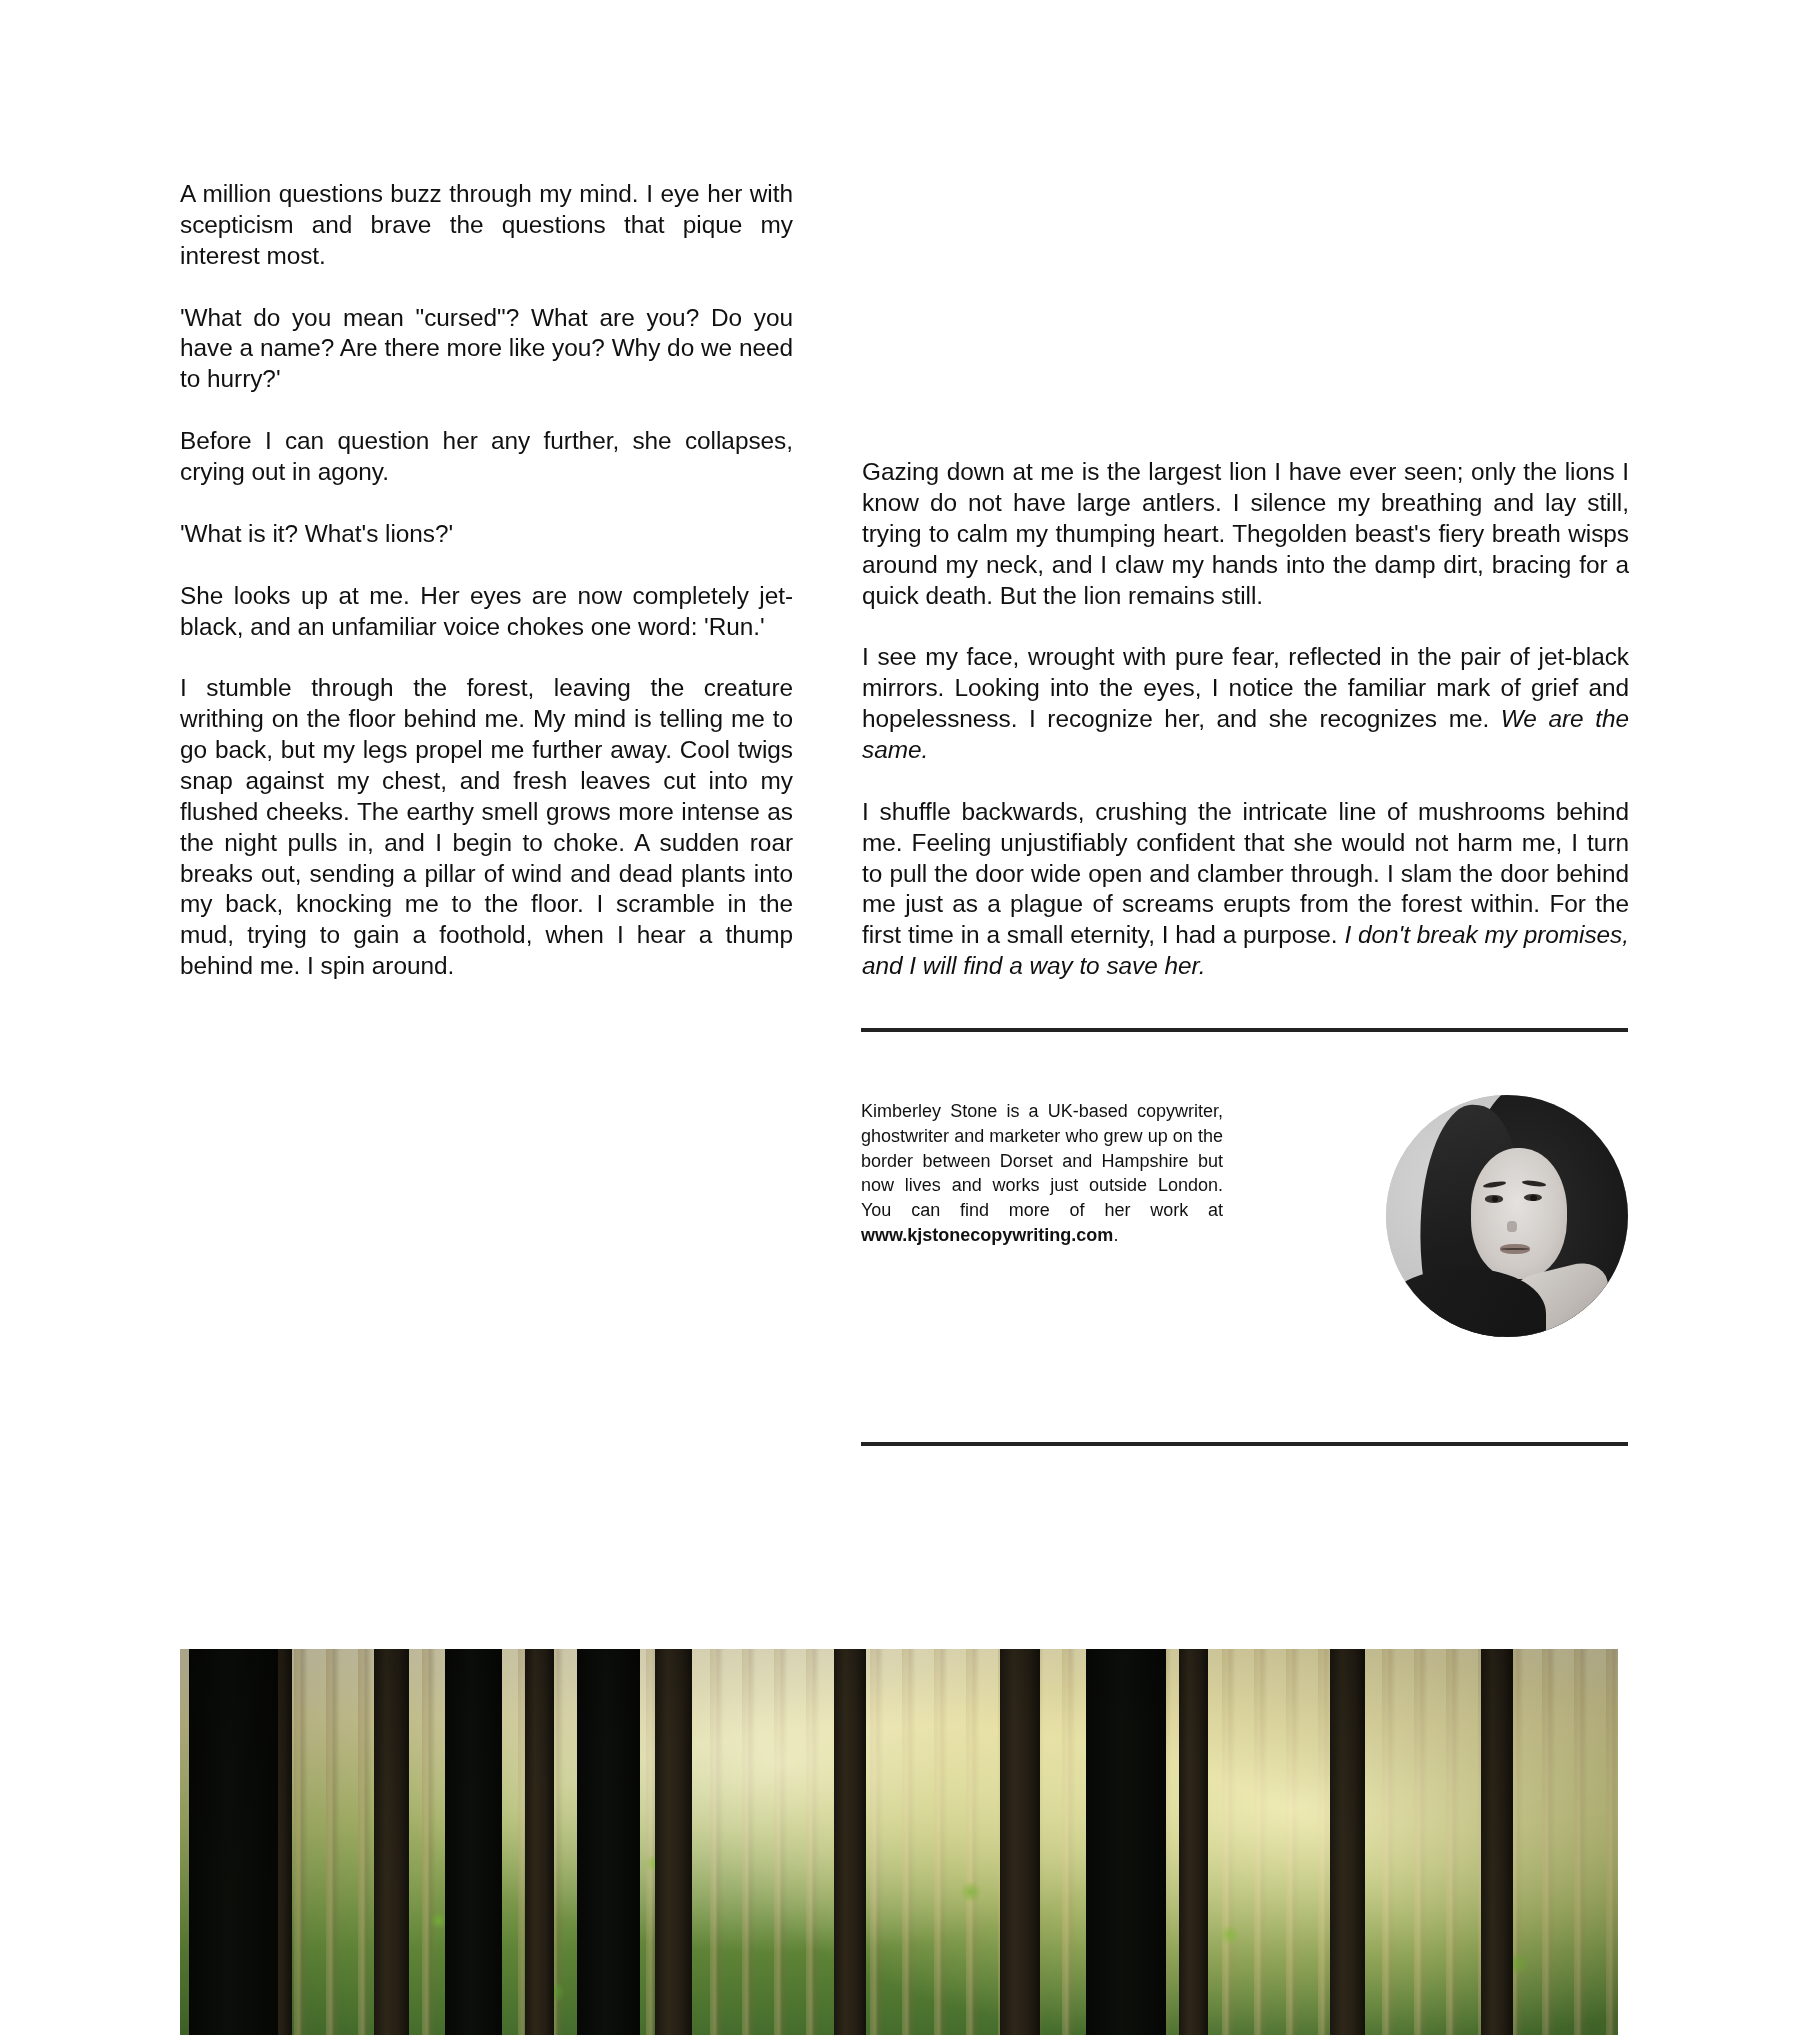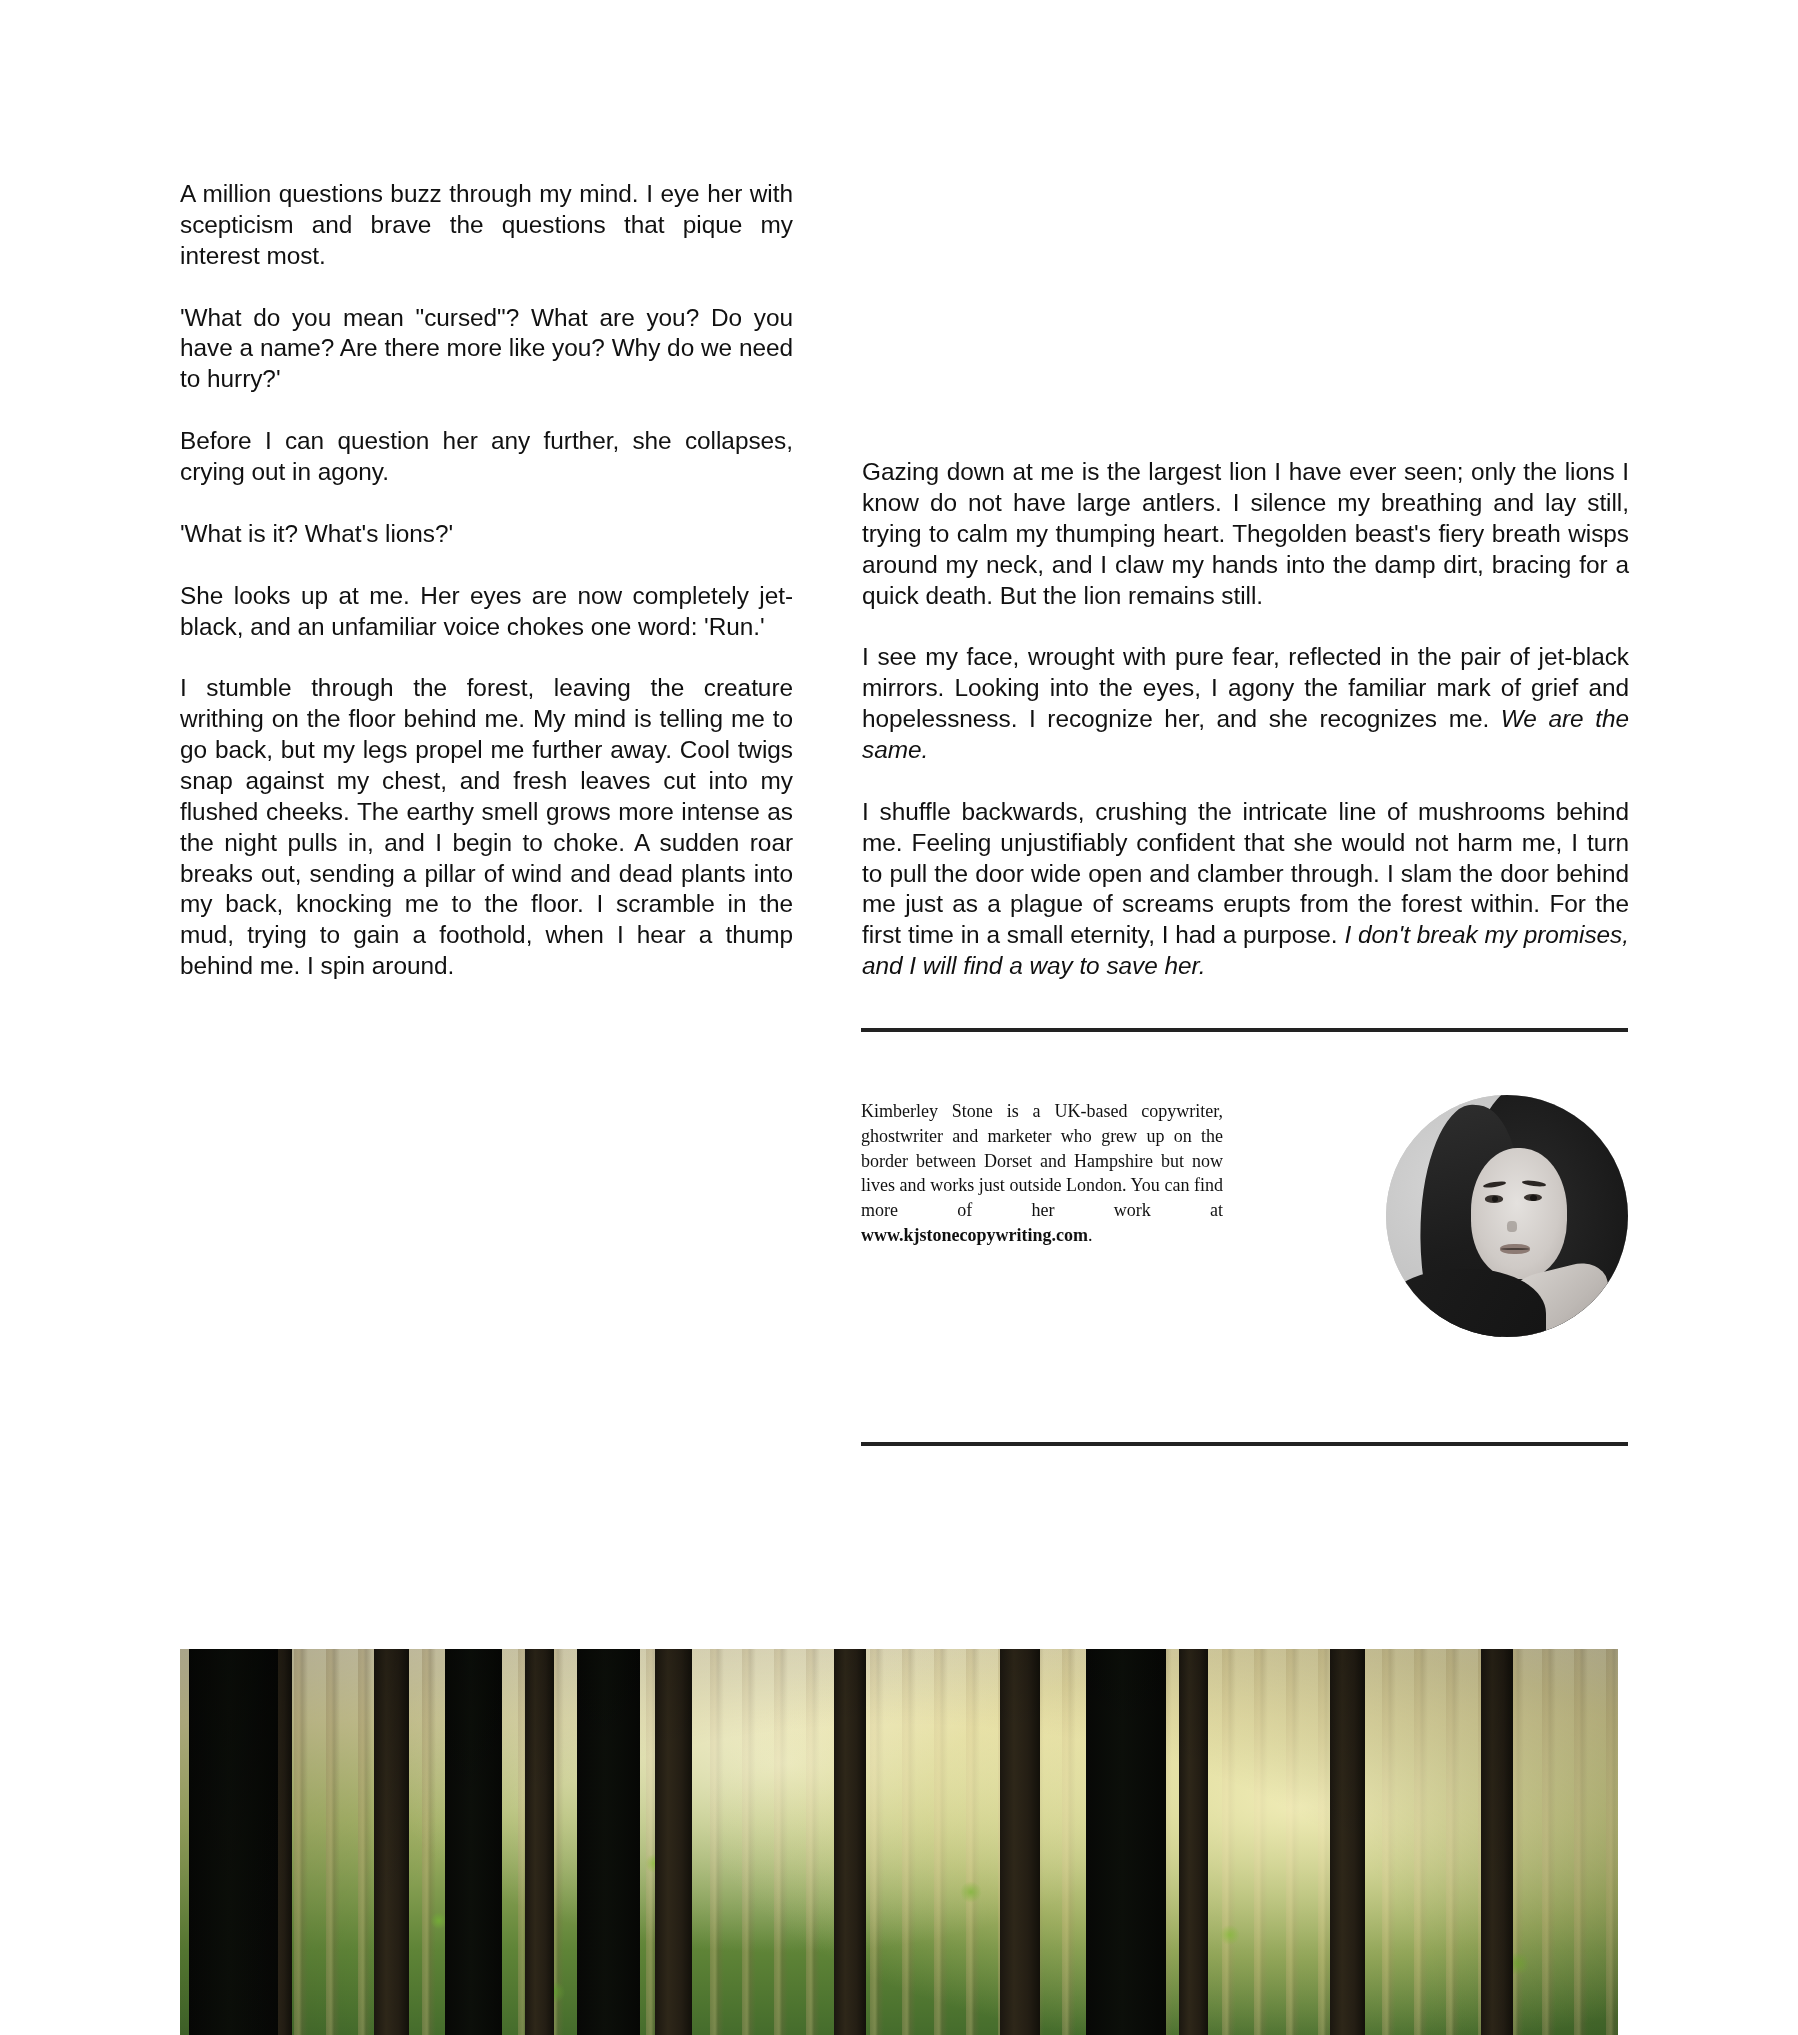--- a/index.html
+++ b/index.html
@@ -68,21 +68,20 @@
     display: flex;
     justify-content: space-between;
     align-items: flex-start;
   }
   .bio-text {
     width: 362px;
     font-size: 18px;
     line-height: 1.38;
     text-align: justify;
     color: #111111;
-    font-family: Liberation Serif, serif;
   }
   .bio-text .url { font-weight: 700; }
 
   
   .headshot {
     position: relative;
     width: 242px;
     height: 242px;
     border-radius: 50%;
     overflow: hidden;
@@ -246,21 +245,21 @@
       <p class="body-par">A million questions buzz through my mind. I eye her with scepticism and brave the questions that pique my interest most.</p>
       <p class="body-par">'What do you mean "cursed"? What are you? Do you have a name? Are there more like you? Why do we need to hurry?'</p>
       <p class="body-par">Before I can question her any further, she collapses, crying out in agony.</p>
       <p class="body-par">'What is it? What's lions?'</p>
       <p class="body-par">She looks up at me. Her eyes are now completely jet-black, and an unfamiliar voice chokes one word: 'Run.'</p>
       <p class="body-par">I stumble through the forest, leaving the creature writhing on the floor behind me. My mind is telling me to go back, but my legs propel me further away. Cool twigs snap against my chest, and fresh leaves cut into my flushed cheeks. The earthy smell grows more intense as the night pulls in, and I begin to choke. A sudden roar breaks out, sending a pillar of wind and dead plants into my back, knocking me to the floor. I scramble in the mud, trying to gain a foothold, when I hear a thump behind me. I spin around.</p>
     </div>
 
     <div class="col-right">
       <p class="body-par">Gazing down at me is the largest lion I have ever seen; only the lions I know do not have large antlers. I silence my breathing and lay still, trying to calm my thumping heart. Thegolden beast's fiery breath wisps around my neck, and I claw my hands into the damp dirt, bracing for a quick death. But the lion remains still.</p>
-      <p class="body-par"><span>I see my face, wrought with pure fear, reflected in the pair of jet-black mirrors. Looking into the eyes, I agony the familiar mark of grief and hopelessness. I recognize her, and she recognizes me. </span><span class="ital">We are the same.</span></p>
+      <p class="body-par"><span>I see my face, wrought with pure fear, reflected in the pair of jet-black mirrors. Looking into the eyes, I notice the familiar mark of grief and hopelessness. I recognize her, and she recognizes me. </span><span class="ital">We are the same.</span></p>
       <p class="body-par"><span>I shuffle backwards, crushing the intricate line of mushrooms behind me. Feeling unjustifiably confident that she would not harm me, I turn to pull the door wide open and clamber through. I slam the door behind me just as a plague of screams erupts from the forest within. For the first time in a small eternity, I had a purpose. </span><span class="ital">I don't break my promises, and I will find a way to save her.</span></p>
     </div>
 
   </div>
 
   <div class="rule rule-top"></div>
   <div class="rule rule-bottom"></div>
 
   <div class="bio-block">
     <div class="bio-text"><span>Kimberley Stone is a UK-based copywriter, ghostwriter and marketer who grew up on the border between Dorset and Hampshire but now lives and works just outside London. You can find more of her work at </span><span class="url">www.kjstonecopywriting.com</span><span>.</span></div>

